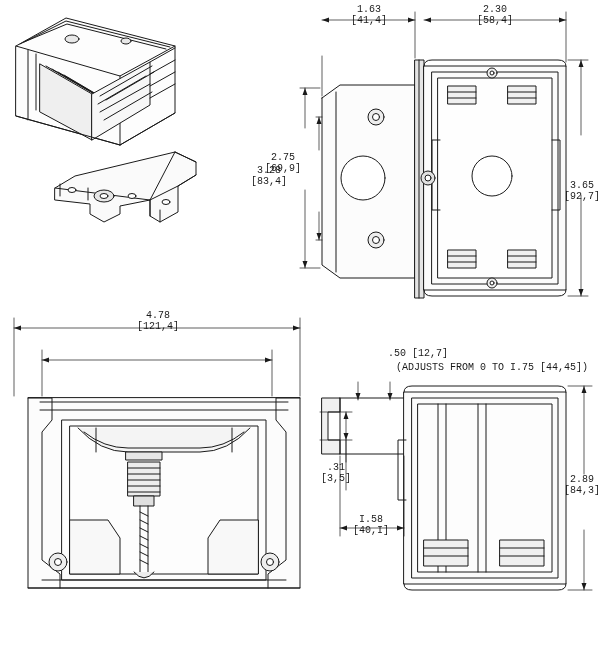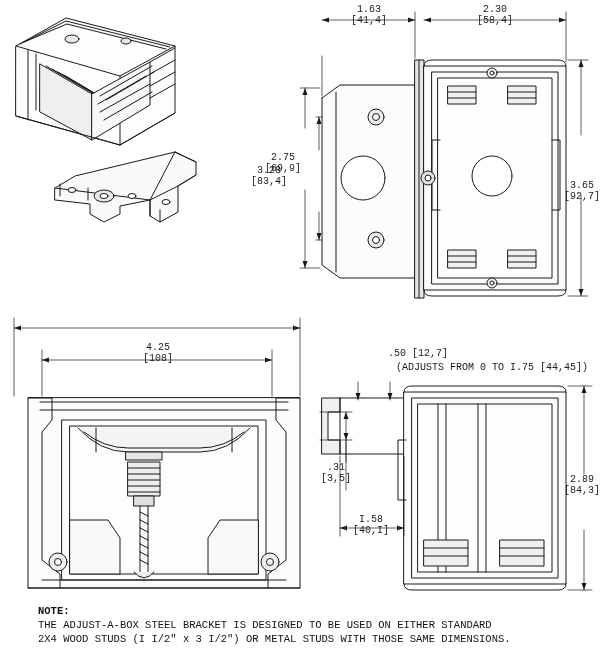--- a/index.html
+++ b/index.html
@@ -315,33 +315,30 @@
 
   <div class="dim-text center" style="left:238px; top:128px; width:62px;margin-top:37px;"><span>3.28</span>
 <span>[83,4]</span></div>
 
   <div class="dim-text center" style="left:252px; top:152px; width:62px;"><span>2.75</span>
 <span>[69,9]</span></div>
 
   <div class="dim-text center" style="left:552px; top:143px; width:60px;margin-top:37px;"><span>3.65</span>
 <span>[92,7]</span></div>
 
-
-  <div class="dim-text center" style="left:118px; top:342px; width:80px;"><span>4.25</span>
-<span>[108]</span></div>
+  <div class="dim-text center" style="left:118px; top:310px; width:80px;"><span>4.78</span>
+<span>[121,4]</span></div>
+
 
   <div class="dim-text" style="left:388px; top:348px;"><span>.50</span> <span>[12,7]</span></div>
   <div class="dim-text" style="left:396px; top:362px;"><span>(ADJUSTS FROM 0 TO I.75 [44,45])</span></div>
 
   <div class="dim-text center" style="left:306px; top:462px; width:60px;"><span>.31</span>
 <span>[3,5]</span></div>
 
   <div class="dim-text center" style="left:336px; top:514px; width:70px;"><span>I.58</span>
 <span>[40,I]</span></div>
 
   <div class="dim-text center" style="left:552px; top:474px; width:60px;"><span>2.89</span>
 <span>[84,3]</span></div>
 
-  <div class="note-block"><span class="note-title">NOTE:</span>
-<span>THE ADJUST-A-BOX STEEL BRACKET IS DESIGNED TO BE USED ON EITHER STANDARD</span>
-<span>2X4 WOOD STUDS (I I/2" x 3 I/2") OR METAL STUDS WITH THOSE SAME DIMENSIONS.</span></div>
 
 </div>
 
 </body></html>

